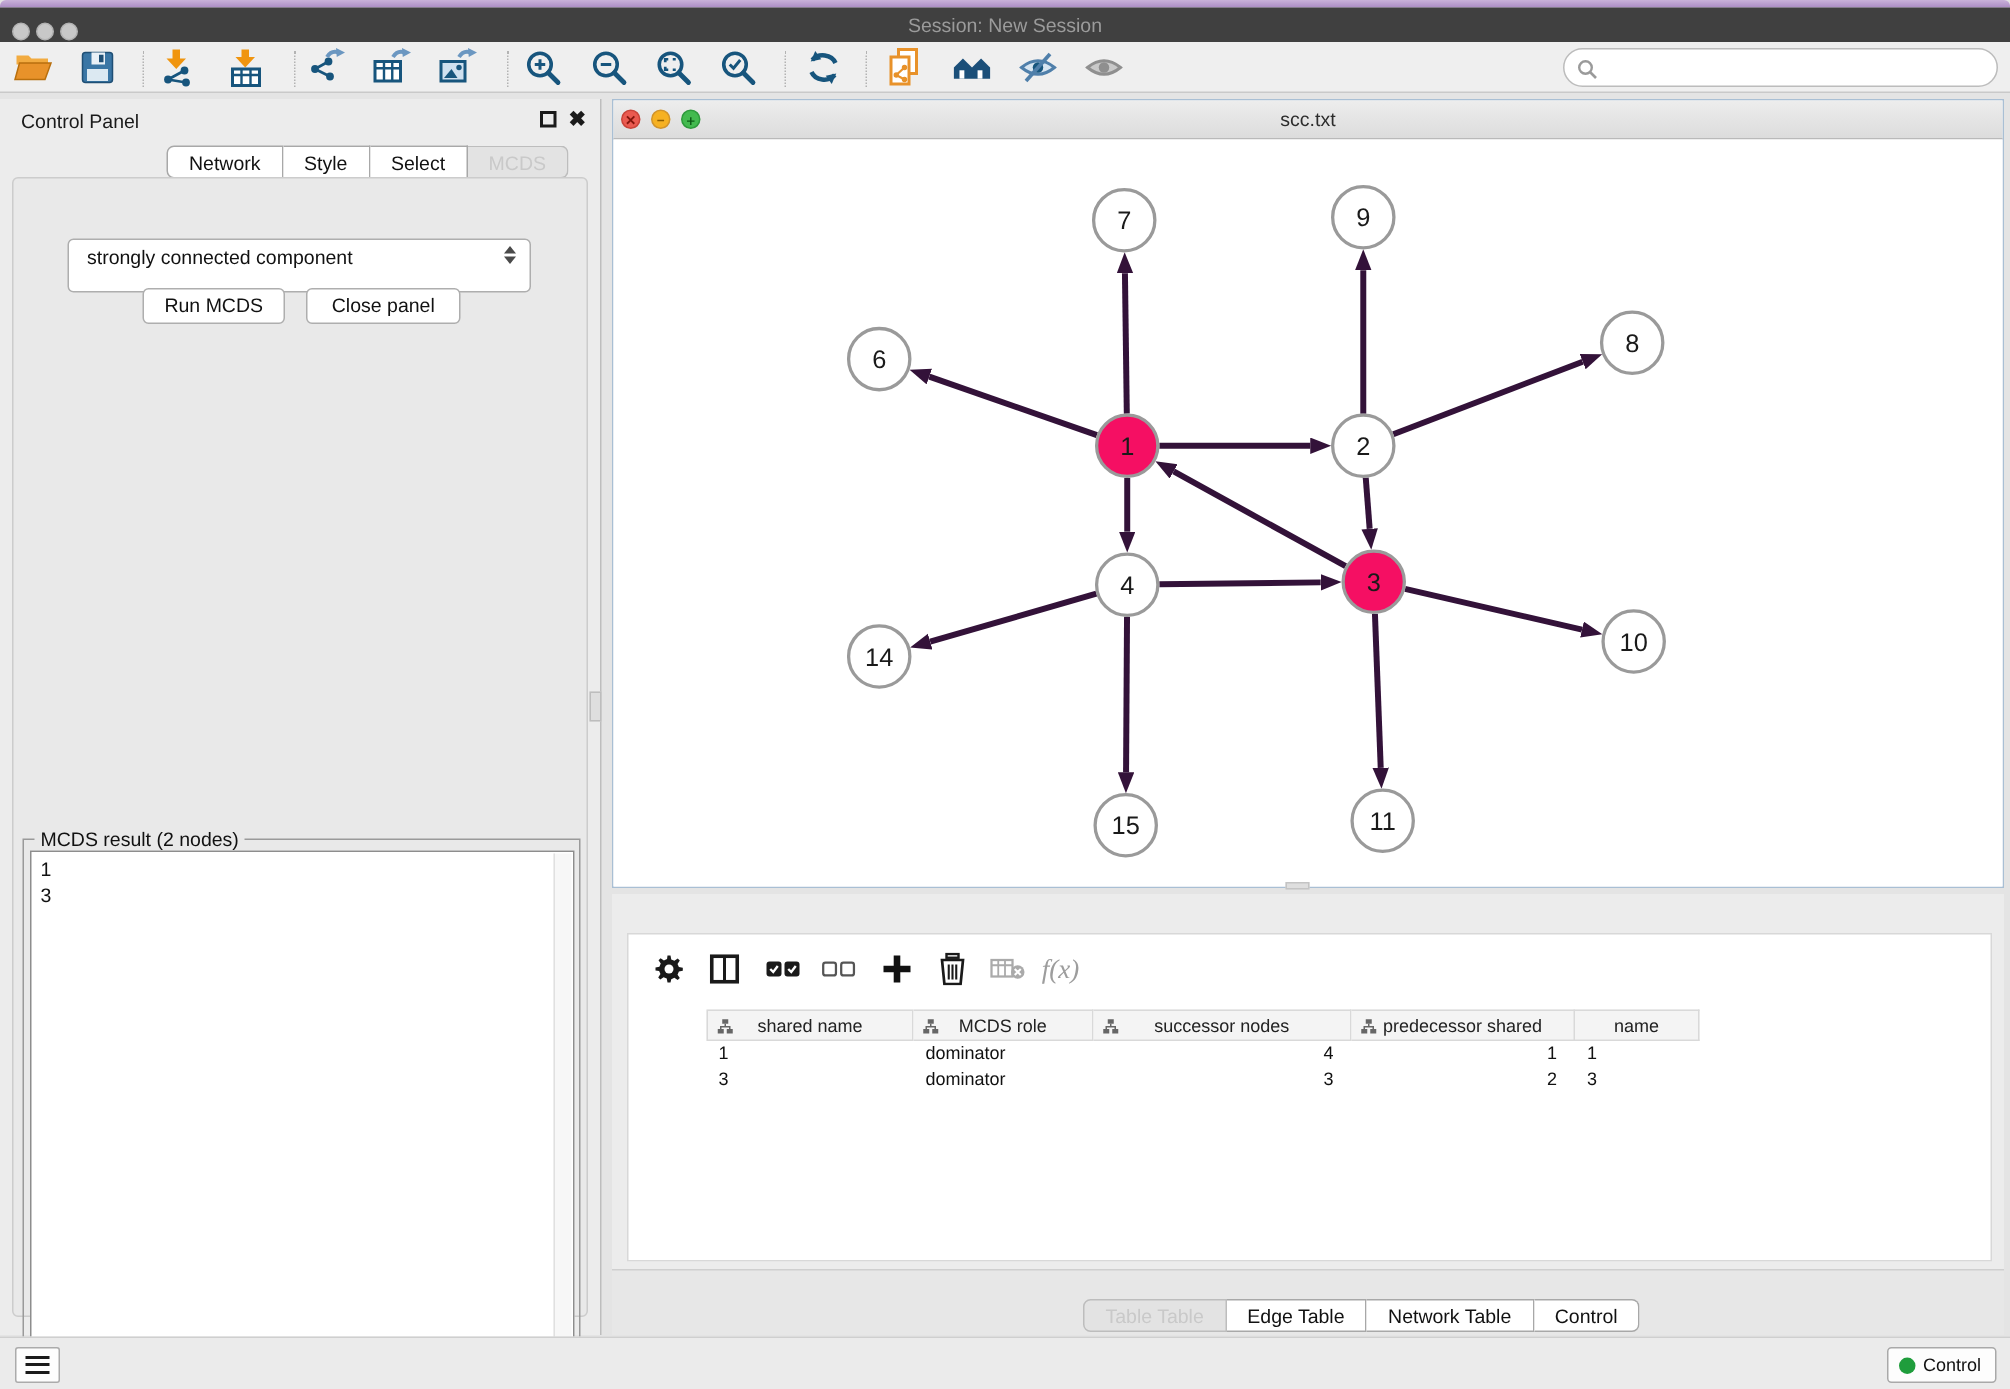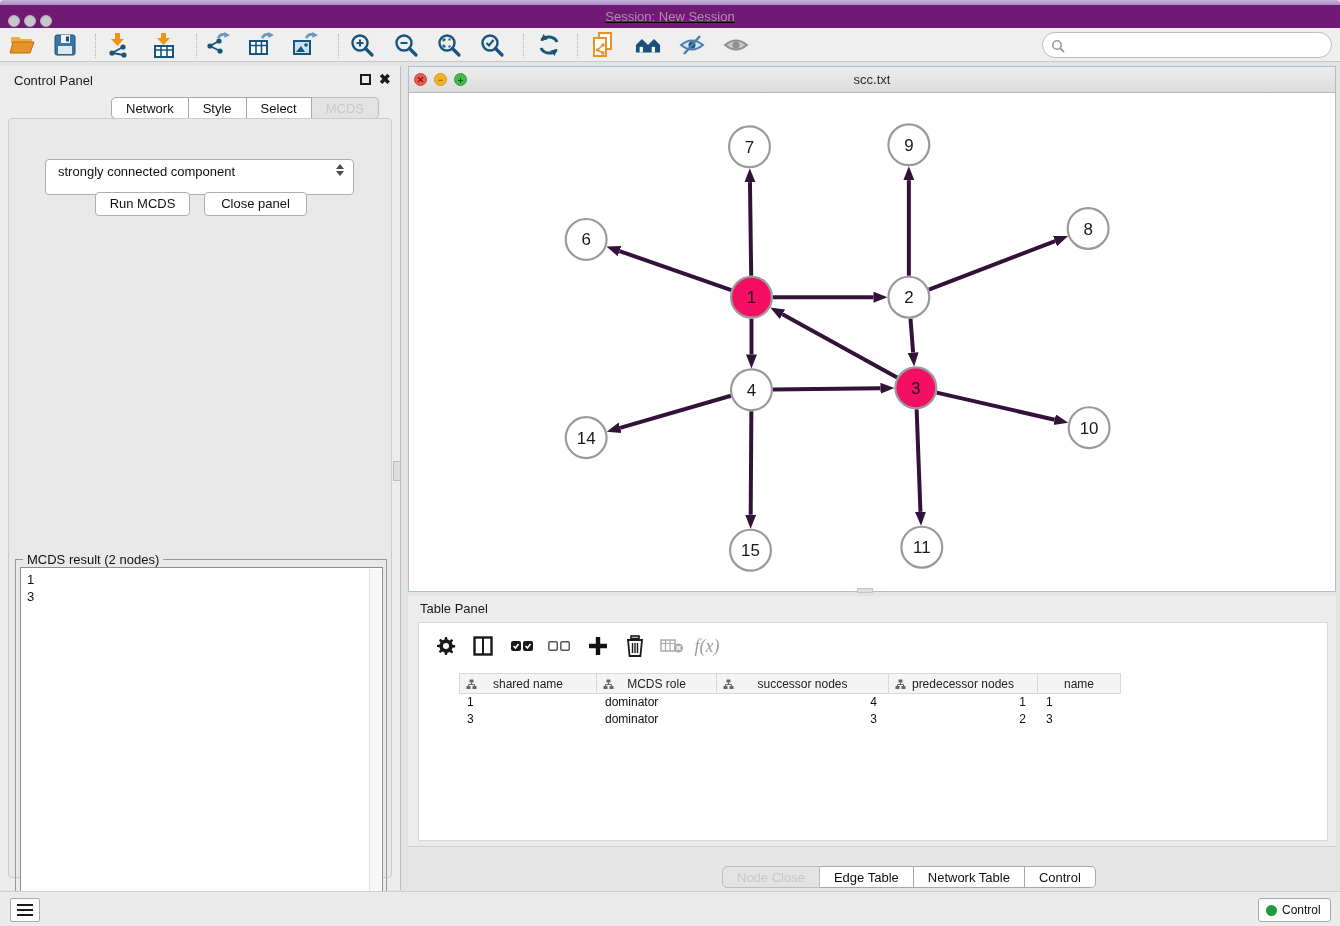--- a/index.html
+++ b/index.html
@@ -9,22 +9,22 @@
     background:#e4e4e4;
     position:relative;
     overflow:hidden;
     -webkit-font-smoothing:antialiased;
   }
   .abs { position:absolute; }
 
   
   .accent-strip { left:0; top:0; width:1340px; height:5px;
     background:linear-gradient(#c9b2d9,#ab8cc4); border-radius:4px 4px 0 0; }
-  .titlebar { left:0; top:5px; width:1340px; height:33px; background:#701a75;
-    border-bottom:1px solid #d6d6d6;text-decoration:underline; }
+  .titlebar { left:0; top:5px; width:1340px; height:33px; background:#404040;
+    border-bottom:1px solid #d6d6d6; }
   .titlebar-title { width:100%; text-align:center; line-height:23px; font-size:13px;
     color:#9b9b9b; }
   .traffic { width:12px; height:12px; border-radius:50%; top:10px;
     background:#c8c8c8; border:1px solid #b2b2b2; }
 
   .toolbar { left:0; top:28px; width:1340px; height:34px; background:#efefef;
     border-bottom:1px solid #c9c9c9; }
   .tb-icon { top:4px; width:26px; height:26px; display:flex; align-items:center;
     justify-content:center; cursor:pointer; }
   .tb-sep { top:6px; width:0; height:24px; border-left:1px dotted #b3b3b3; }
@@ -100,21 +100,21 @@
   
   .table-panel { left:408px; top:596px; width:928px; height:294px; background:#ececec; }
   .tp-header { position:absolute; left:0; top:0; width:100%; height:24px; }
   .tp-content { position:absolute; left:10px; top:26px; width:910px; height:219px;
     background:#fff; border:1px solid #d8d8d8; }
   .tp-toolbar { position:absolute; left:0; top:0; width:100%; height:46px; }
   .tpt-icon { top:10px; width:26px; height:26px; display:flex; align-items:center;
     justify-content:center; cursor:pointer; }
   .fx-label { font-family:"Liberation Serif", serif; font-style:italic; font-size:18px;
     color:#9d9d9d; }
-  .grid-table { position:absolute; left:0; top:50px; width:662px;padding-left:40px; }
+  .grid-table { position:absolute; left:12px; top:50px; width:662px;padding-left:40px; }
   .grid-row { display:grid; grid-template-columns:138px 120px 172px 149px 83px; }
   .th-cell { height:21px; background:#f4f4f4; border:1px solid #d9d9d9;
     border-left:none; font-size:12px; color:#222; display:flex; align-items:center;
     justify-content:center; gap:6px; position:relative; cursor:pointer; }
   .th-cell:first-child { border-left:1px solid #d9d9d9; }
   .th-icon { position:absolute; left:6px; top:5px; }
   .td-cell { height:17px; font-size:12px; color:#111; line-height:17px;
     padding:0 8px; background:#fff; white-space:nowrap; cursor:default; }
   .td-right { text-align:right; padding-right:12px; }
   .tp-tabstrip { position:absolute; left:0; top:250px; width:928px; height:44px;
@@ -401,24 +401,20 @@
           <circle cx="514" cy="456" r="20.5" fill="#ffffff" stroke="#9a9a9a" stroke-width="2.2"></circle>
           <text x="514" y="456" text-anchor="middle" dy="0.36em" font-size="17" fill="#1a1a1a" font-family="&quot;Liberation Sans&quot;, sans-serif">11</text>
         </g>
       </svg>
   </div>
 </div>
 
 <div class="abs h-grip"></div>
 
 <div class="abs table-panel">
-  <div class="tp-header">
-    <span class="abs panel-title" style="left:12px; top:5px">Table Panel</span>
-
-  </div>
 
   <div class="tp-content">
     <div class="tp-toolbar">
       <span class="abs tpt-icon" style="left:14px">
         <svg width="20" height="20" viewBox="0 0 20 20">
             <path d="M9 1 h2 l.5 2.6 2.1.9 2.2-1.5 1.4 1.4 -1.5 2.2.9 2.1 2.6.5 v2 l-2.6.5 -.9 2.1 1.5 2.2 -1.4 1.4 -2.2-1.5 -2.1.9 L11 19 H9 l-.5-2.6 -2.1-.9 -2.2 1.5 -1.4-1.4 1.5-2.2 -.9-2.1 L1 11 V9 l2.6-.5 .9-2.1 L3 4.2 4.4 2.8 6.6 4.3 8.7 3.4 z" fill="#1a1a1a"></path>
             <circle cx="10" cy="10" r="3" fill="#fff"></circle>
           </svg>
       </span>
       <span class="abs tpt-icon" style="left:51px">
@@ -495,21 +491,21 @@
               </svg></span>
           <span>successor nodes</span>
         </div>
         <div class="th-cell">
           <span class="th-icon"><svg width="11" height="11" viewBox="0 0 11 11">
                 <rect x="3.5" y="0.5" width="4" height="3" fill="#666"></rect>
                 <rect x="0.5" y="7" width="4" height="3" fill="#666"></rect>
                 <rect x="6.5" y="7" width="4" height="3" fill="#666"></rect>
                 <path d="M5.5 3.5 v2 M2.5 7 v-1.5 h6 V7" stroke="#666" fill="none"></path>
               </svg></span>
-          <span>predecessor nodes</span>
+          <span>predecessor shared</span>
         </div>
         <div class="th-cell">
           <span>name</span>
         </div>
       </div>
       <div class="grid-row">
         <div class="td-cell">1</div>
         <div class="td-cell">dominator</div>
         <div class="td-cell td-right">4</div>
         <div class="td-cell td-right">1</div>
@@ -520,21 +516,21 @@
         <div class="td-cell">dominator</div>
         <div class="td-cell td-right">3</div>
         <div class="td-cell td-right">2</div>
         <div class="td-cell">3</div>
       </div>
     </div>
   </div>
 
   <div class="tp-tabstrip">
     <div class="tp-tabs">
-      <span class="tab active">Node Close</span>
+      <span class="tab active">Table Table</span>
       <span class="tab">Edge Table</span>
       <span class="tab">Network Table</span>
       <span class="tab">Control</span>
     </div>
   </div>
 </div>
 
 <div class="abs status-bar">
   <span class="abs list-btn">
     <span class="list-glyph"></span>

